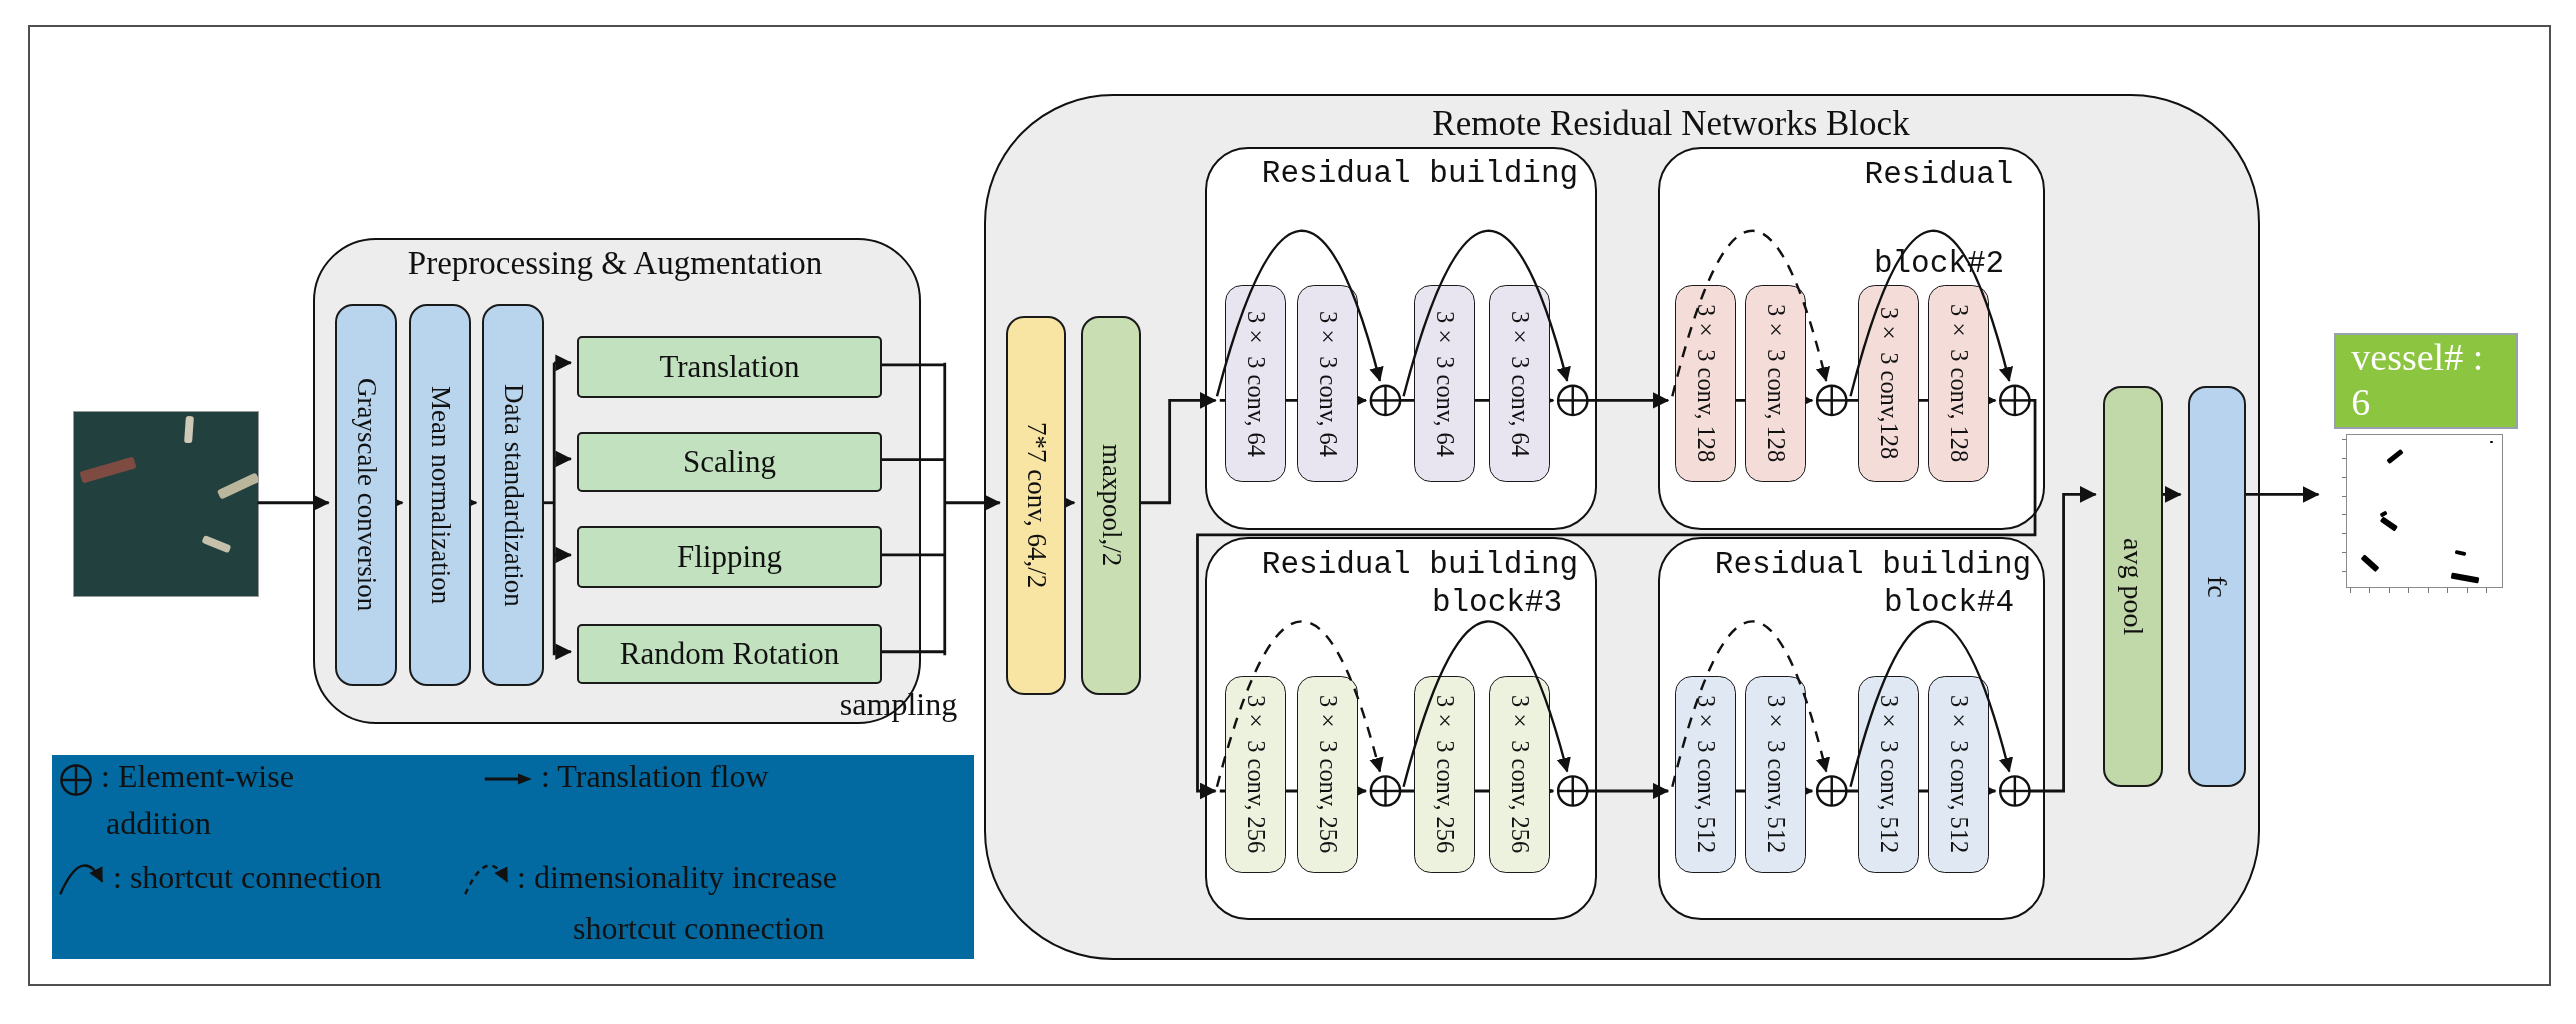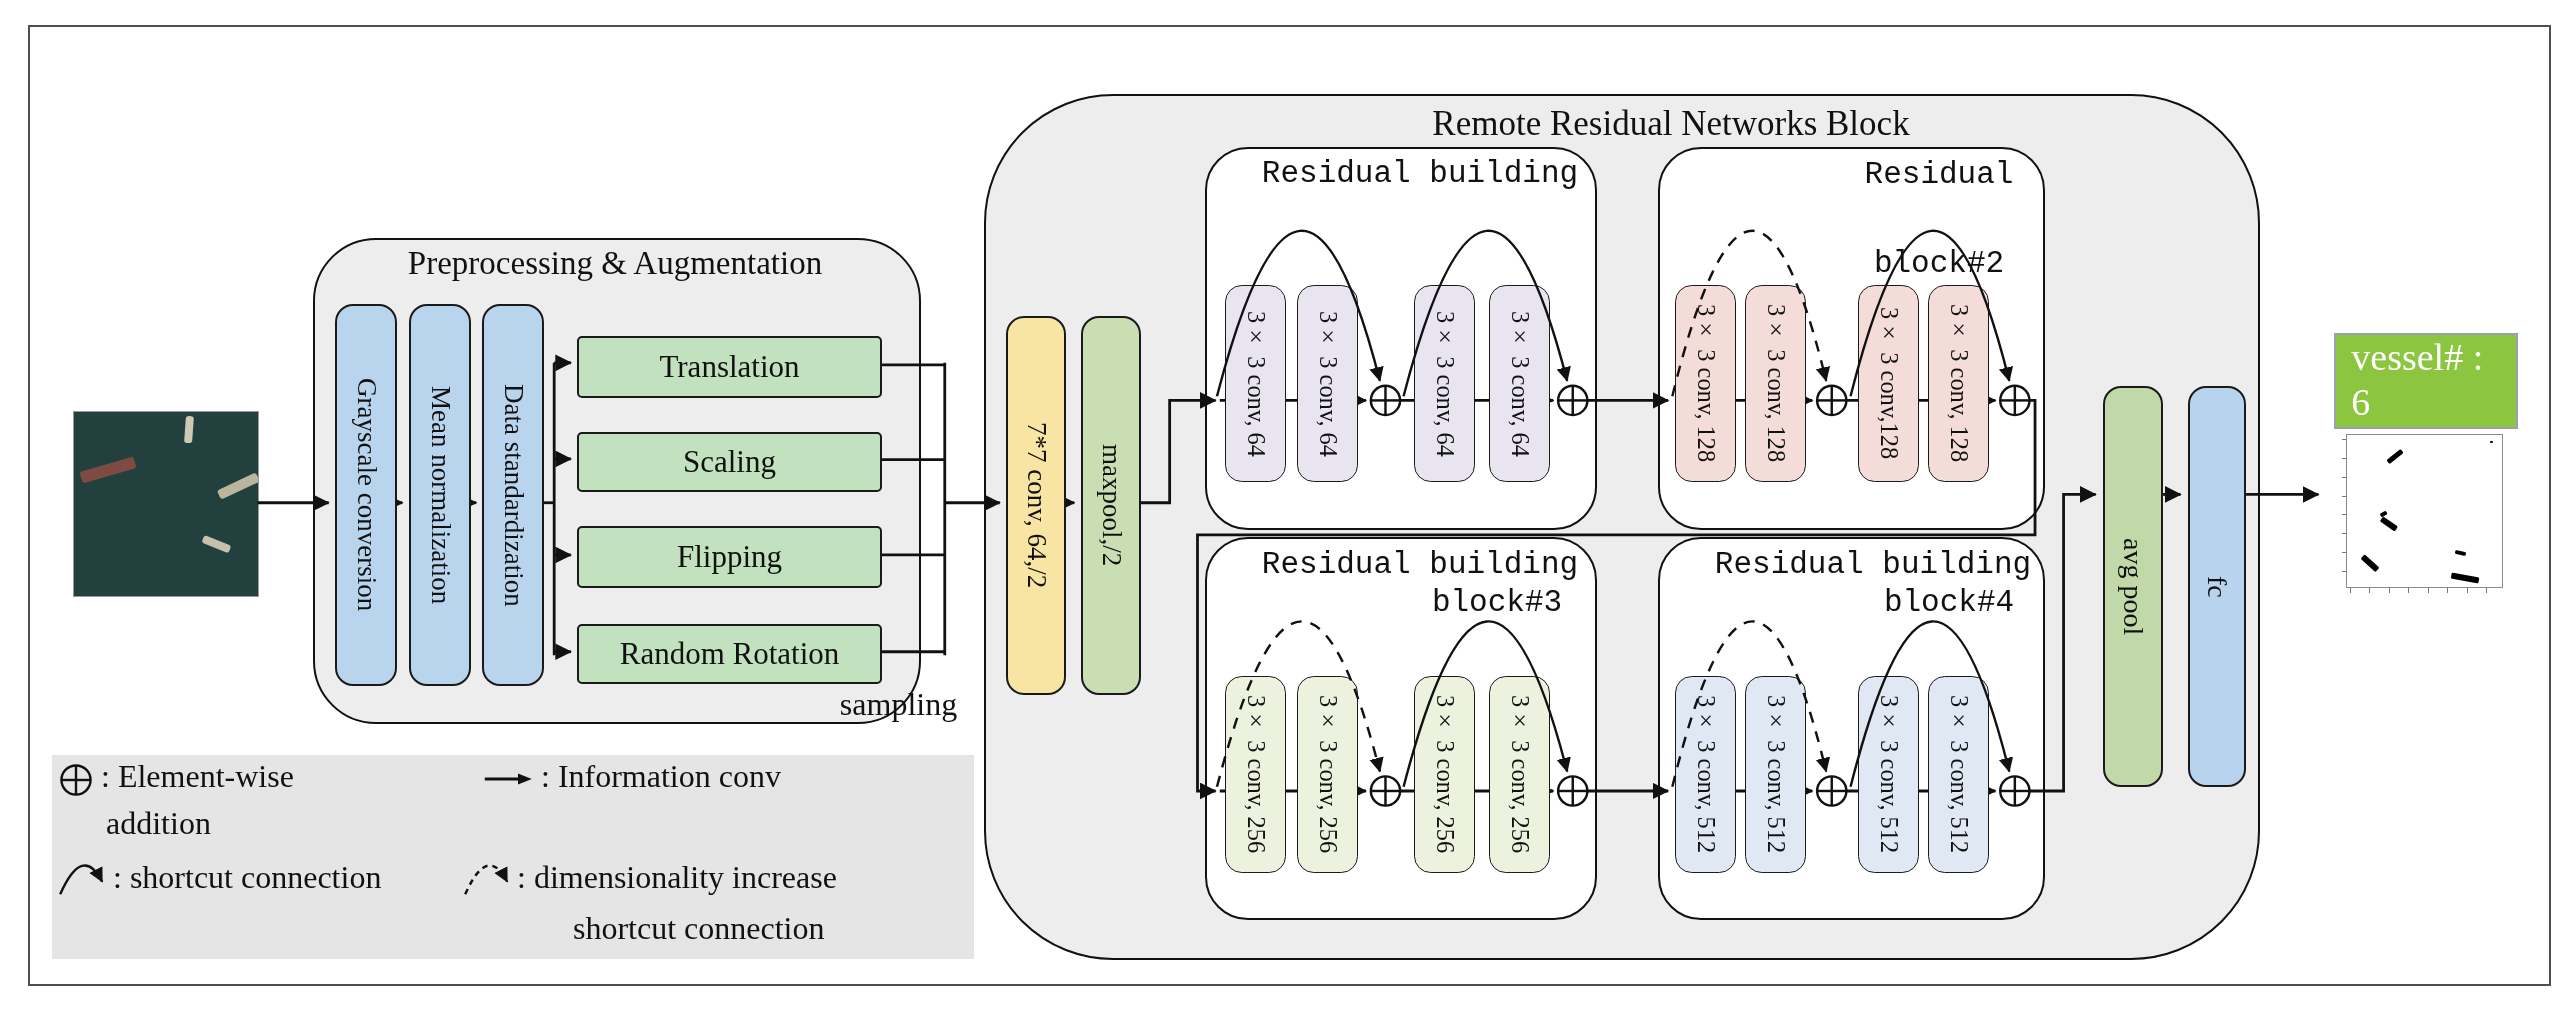--- a/index.html
+++ b/index.html
@@ -45,21 +45,21 @@
   
   .sampling{left:808px;top:686px;width:181px;text-align:center;font-size:32px;}
   
   .vessel-box{left:2334px;top:333px;width:184px;height:96px;background:#8cc540;border:2.1px solid #98a2ae;
               color:#ffffff;font-size:38px;line-height:45px;padding-left:15.3px;box-sizing:border-box;}
   .plot{left:2346px;top:434px;width:155px;height:152px;background:#ffffff;border:1px solid #8a8a8a;}
   .mark{position:absolute;background:#000;border-radius:1.4px;}
   .tick-l{position:absolute;left:-4.9px;width:4.2px;height:1px;background:#777;}
   .tick-b{position:absolute;bottom:-5.6px;width:1px;height:4.2px;background:#777;}
   
-  .legend{left:52px;top:755px;width:922px;height:204px;background:#e5e5e5;font-size:32px;}
+  .legend{left:52px;top:755px;width:922px;height:204px;background:#0369a1;font-size:32px;}
   .legend .t{position:absolute;white-space:nowrap;}
   svg.layer{position:absolute;left:0;top:0;pointer-events:none;}
   .z1{z-index:1;} .z2{z-index:2;} .z3{z-index:3;} .z4{z-index:4;}
 </style>
 </head>
 <body>
 
 <div id="canvas">
 
   <div class="abs outer-frame z1"></div>
@@ -206,21 +206,21 @@
       <line x1="26" y1="5" x2="26" y2="47" stroke="#111" stroke-width="3.5"></line>
       <line x1="5" y1="26" x2="47" y2="26" stroke="#111" stroke-width="3.5"></line>
     </svg>
     <div class="t" style="left:49px;top:2.8px;">: Element-wise</div>
     <div class="t" style="left:54px;top:50px;">addition</div>
 
     <svg class="abs" style="left:430px;top:9.7px;" width="54" height="28" viewBox="0 0 78 40">
       <line x1="4" y1="20" x2="52" y2="20" stroke="#111" stroke-width="4"></line>
       <path d="M52,12 L72,20 L52,28 z" fill="#111"></path>
     </svg>
-    <div class="t" style="left:489px;top:2.8px;">: Information conv</div>
+    <div class="t" style="left:489px;top:2.8px;">: Translation flow</div>
 
     <svg class="abs" style="left:3.5px;top:100px;" width="56" height="45" viewBox="0 0 80 64">
       <defs>
           <marker id="lgA" markerWidth="7" markerHeight="7" refX="5.6" refY="3" orient="auto">
             <path d="M0,0 L6,3 L0,6 z" fill="#111"></path>
           </marker>
         </defs>
       <path d="M6,56 Q38,-16 66,38" fill="none" stroke="#111" stroke-width="3.5" marker-end="url(#lgA)"></path>
     </svg>
     <div class="t" style="left:61px;top:104px;">: shortcut connection</div>

